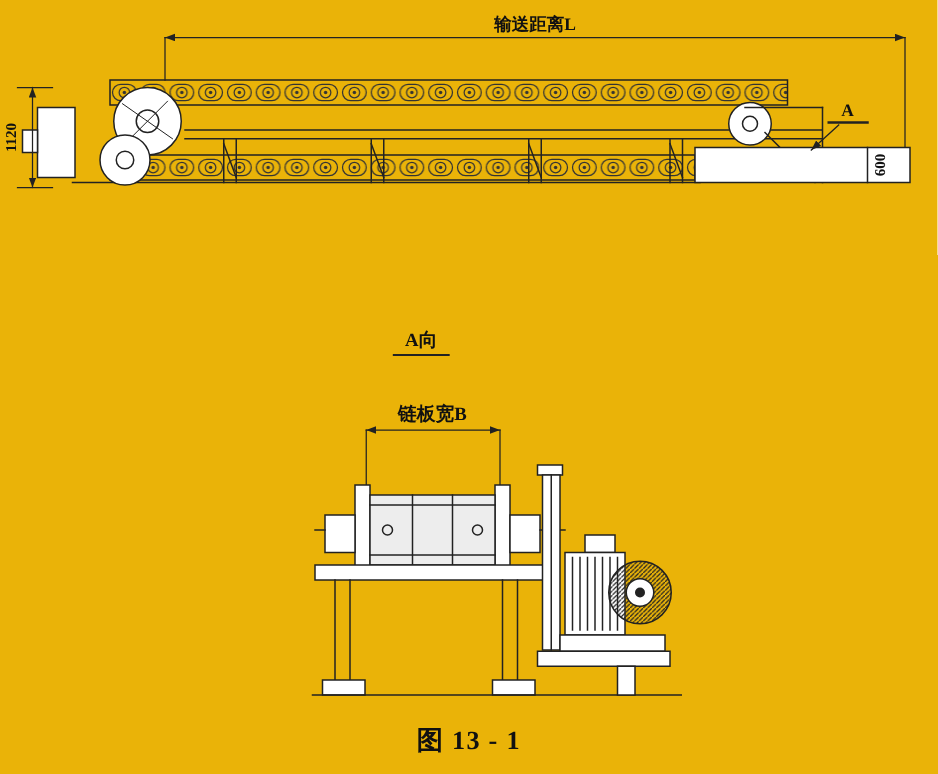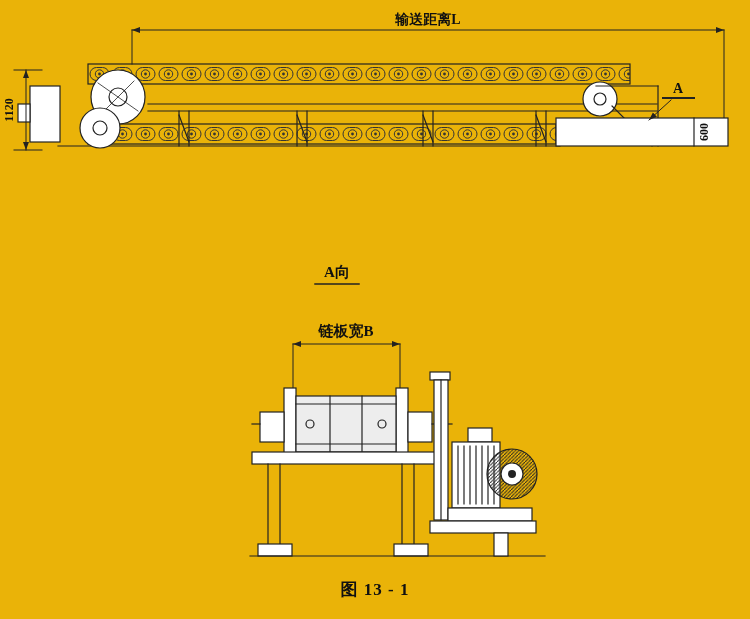--- a/index.html
+++ b/index.html
@@ -8,21 +8,21 @@
     font-family:"Liberation Serif","DejaVu Serif",serif;
   }
   svg{position:absolute;left:0;top:0;}
   svg text{
     stroke:none;fill:#111;font-weight:bold;text-anchor:middle;
     font-family:"Liberation Serif","DejaVu Sans",serif;
   }
   .caption{
     position:absolute;left:0;right:0;top:578px;
     display:flex;justify-content:center;gap:48px;
-    font-size:17px;font-weight:bold;color:#111;letter-spacing:1px;
+    font-size:21px;font-weight:bold;color:#111;letter-spacing:1px;
   }
 </style>
 </head>
 <body>
 
 <div class="page">
 
 <svg width="750" height="619" viewBox="0 0 750 619">
   <defs>
     <marker id="arr" markerWidth="9" markerHeight="7" refX="8" refY="3" orient="auto-start-reverse">

